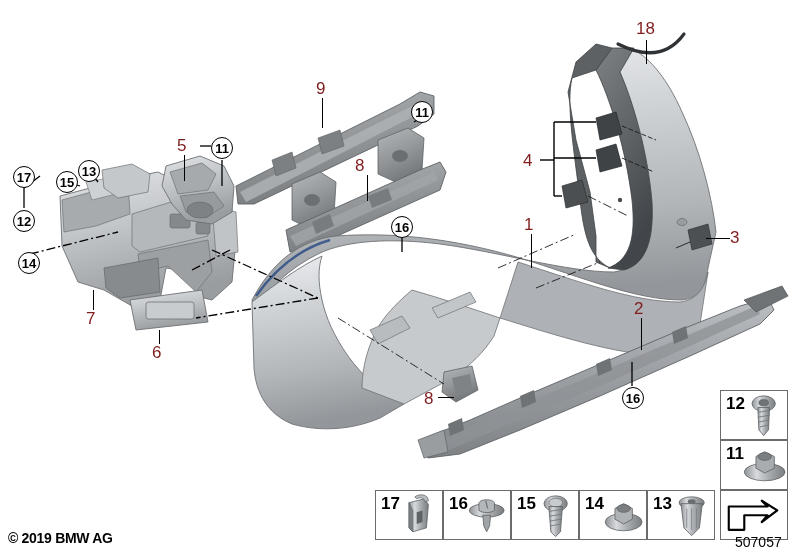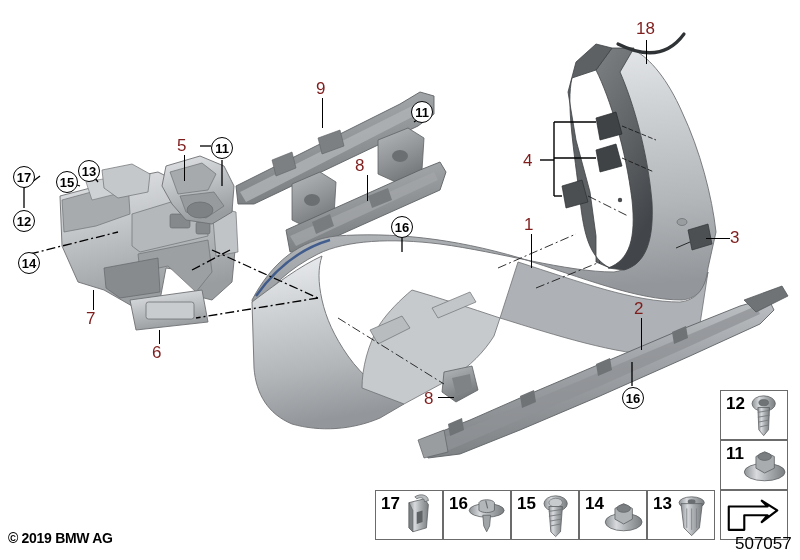--- a/index.html
+++ b/index.html
@@ -18,21 +18,21 @@
   .lead.v{width:1.4px;}
   .lead.h{height:1.4px;}
 
   
   .pbox{position:absolute;border:1.1px solid #6b6b6b;background:#fff;
         box-sizing:border-box;}
   .pbox .pnum{position:absolute;left:5px;top:3px;font-size:17px;font-weight:bold;}
   .pbox .art{position:absolute;inset:0;}
   .copyright{position:absolute;left:8px;top:530px;font-size:14px;font-weight:bold;
              letter-spacing:-0.3px;}
-  .dgnum{position:absolute;left:735px;top:534px;font-size:17px;}
+  .dgnum{position:absolute;left:735px;top:534px;font-size:14px;}
 
   svg{display:block;overflow:visible;}
 </style>
 </head>
 <body>
 
 <div id="stage">
 
   <svg width="800" height="560" style="position:absolute;left:0;top:0;">
     <defs>

